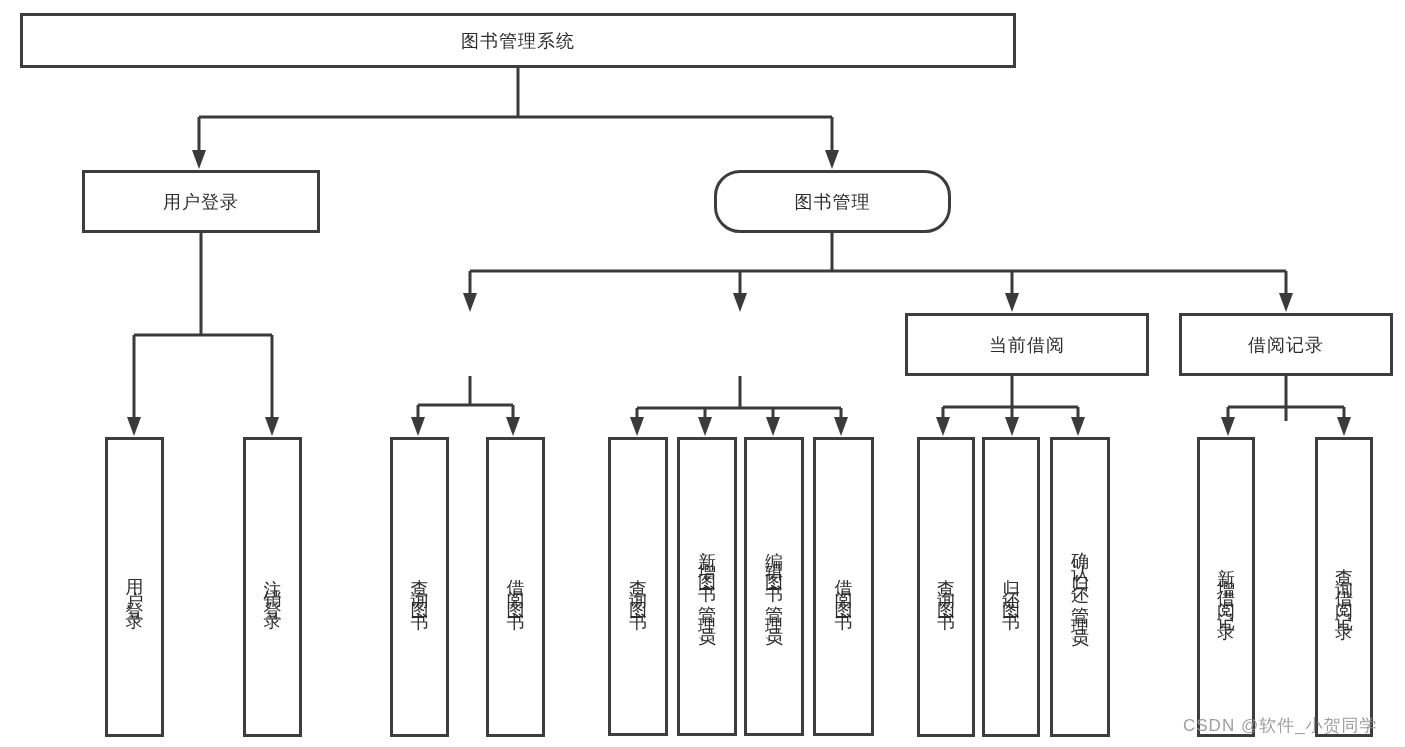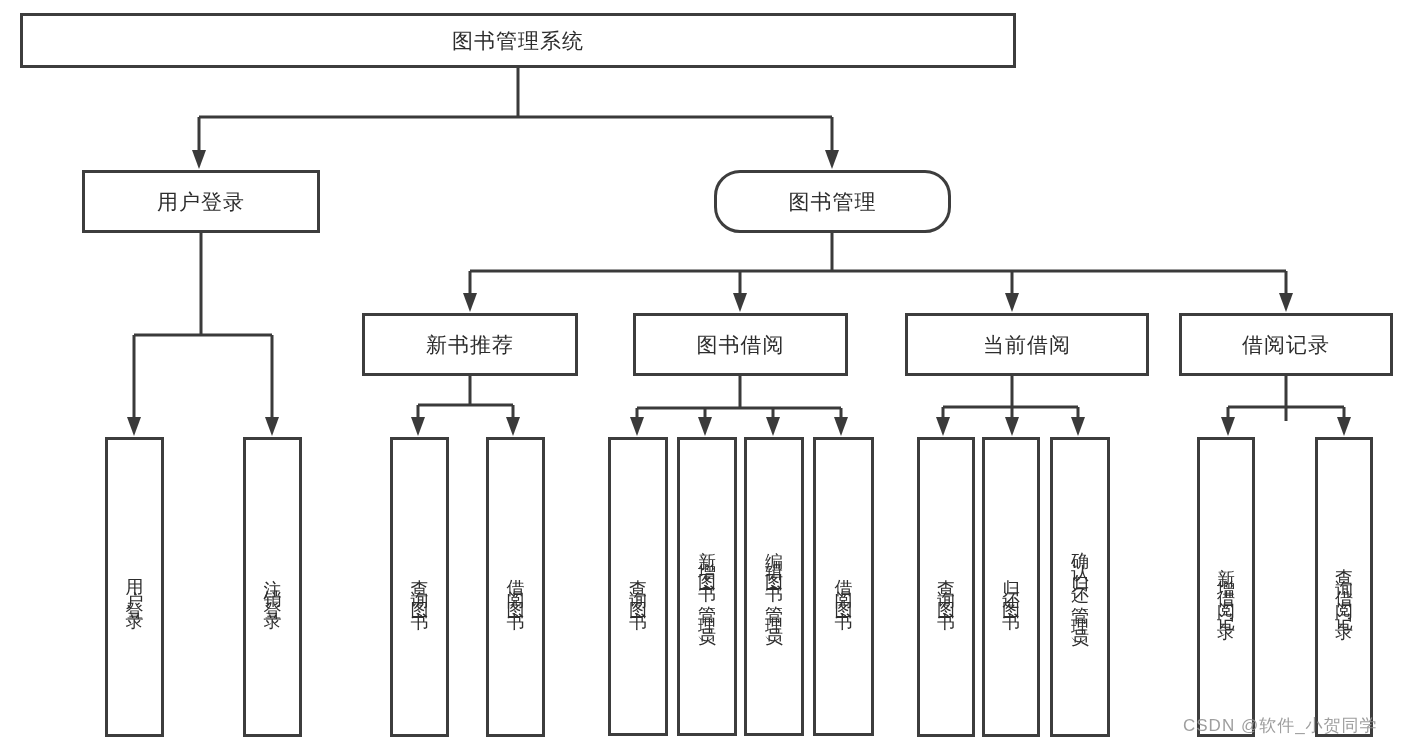--- a/index.html
+++ b/index.html
@@ -8,21 +8,21 @@
   .canvas {
     position:relative; width:1405px; height:747px;
     background:#ffffff; overflow:hidden;
   }
   .wires { position:absolute; left:0; top:0; pointer-events:none; }
   .node {
     position:absolute; border:3px solid #3d3d3d; background:#ffffff;
     display:flex; align-items:center; justify-content:center;
     color:#2d2d2d; z-index:2;
   }
-  .hbox { font-size:21px; letter-spacing:1px; }
+  .hbox { font-size:18px; letter-spacing:1px; }
   .vbox { z-index:2; }
   .vtext {
     writing-mode:vertical-rl; text-orientation:mixed;
     font-size:18px; line-height:1; letter-spacing:11px;
     color:#2d2d2d;
   }
   .watermark {
     position:absolute; left:1183px; top:714px; z-index:6;
     font-size:17px; color:rgba(150,150,150,0.92);
     letter-spacing:1px; white-space:nowrap;
@@ -77,26 +77,20 @@
     <span>图书管理系统</span>
   </div>
 
   <div class="node hbox" style="left:82px; top:170px; width:238px; height:63px;">
     <span>用户登录</span>
   </div>
   <div class="node hbox" style="left:714px; top:170px; width:237px; height:63px;border-radius:26px;">
     <span>图书管理</span>
   </div>
 
-  <div class="node hbox" style="left:362px; top:313px; width:216px; height:63px;">
-    <span>新书推荐</span>
-  </div>
-  <div class="node hbox" style="left:633px; top:313px; width:215px; height:63px;">
-    <span>图书借阅</span>
-  </div>
   <div class="node hbox" style="left:905px; top:313px; width:244px; height:63px;">
     <span>当前借阅</span>
   </div>
   <div class="node hbox" style="left:1179px; top:313px; width:214px; height:63px;">
     <span>借阅记录</span>
   </div>
 
   <div class="node vbox" style="left:105px; top:437px; width:59px; height:300px;">
     <span class="vtext">用户登录</span>
   </div>

